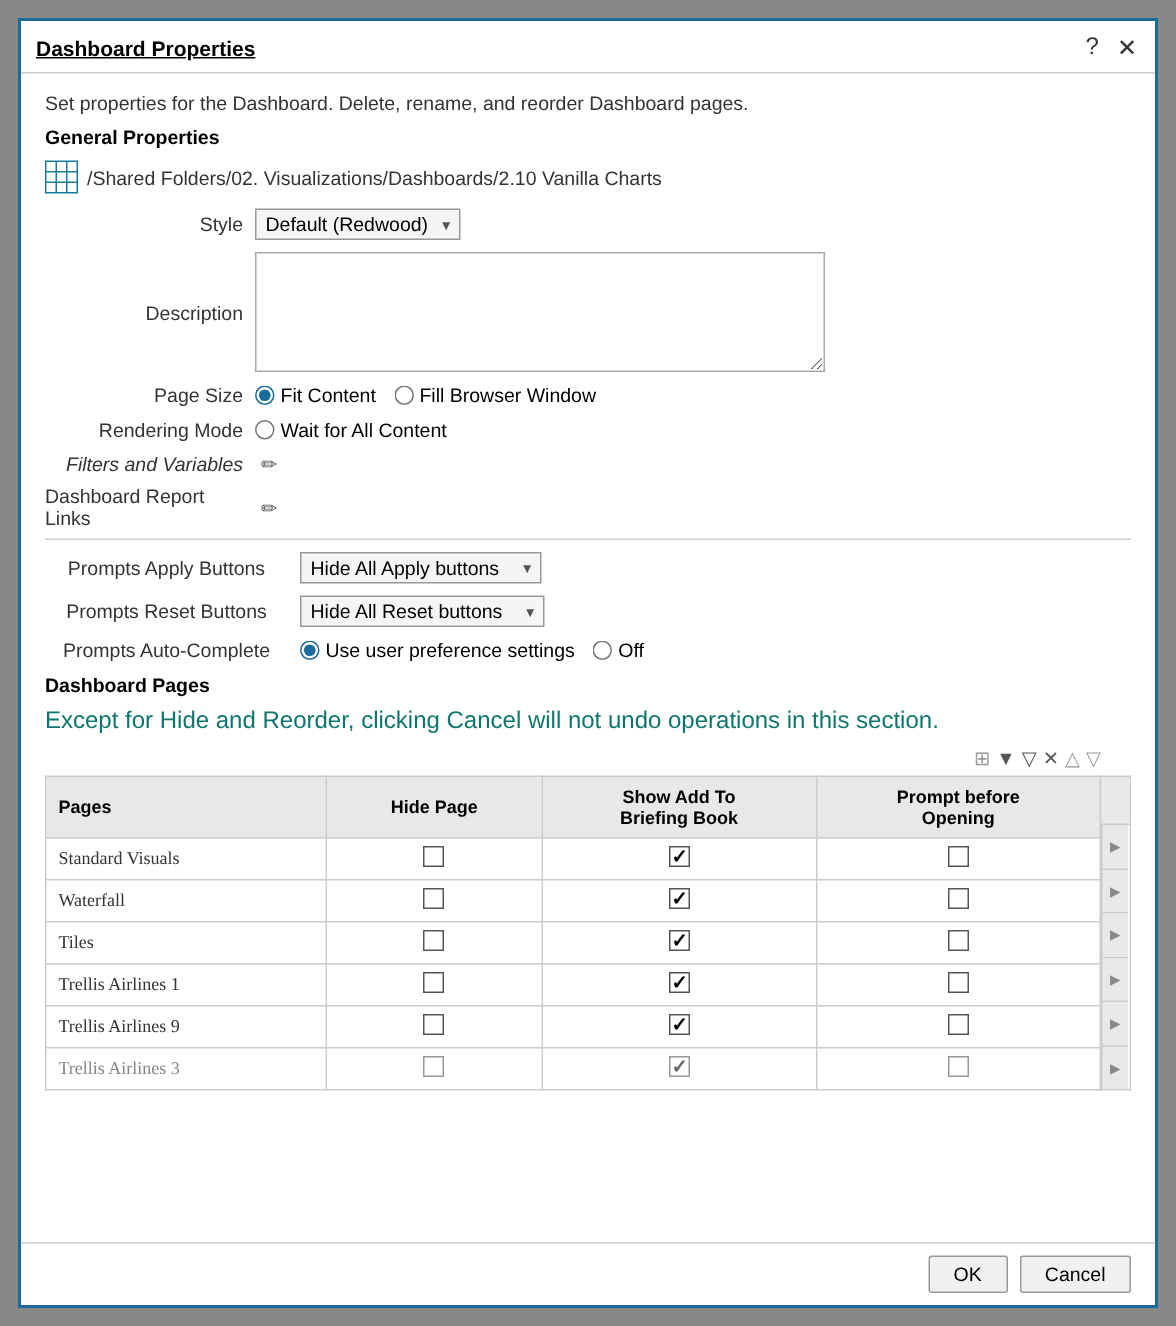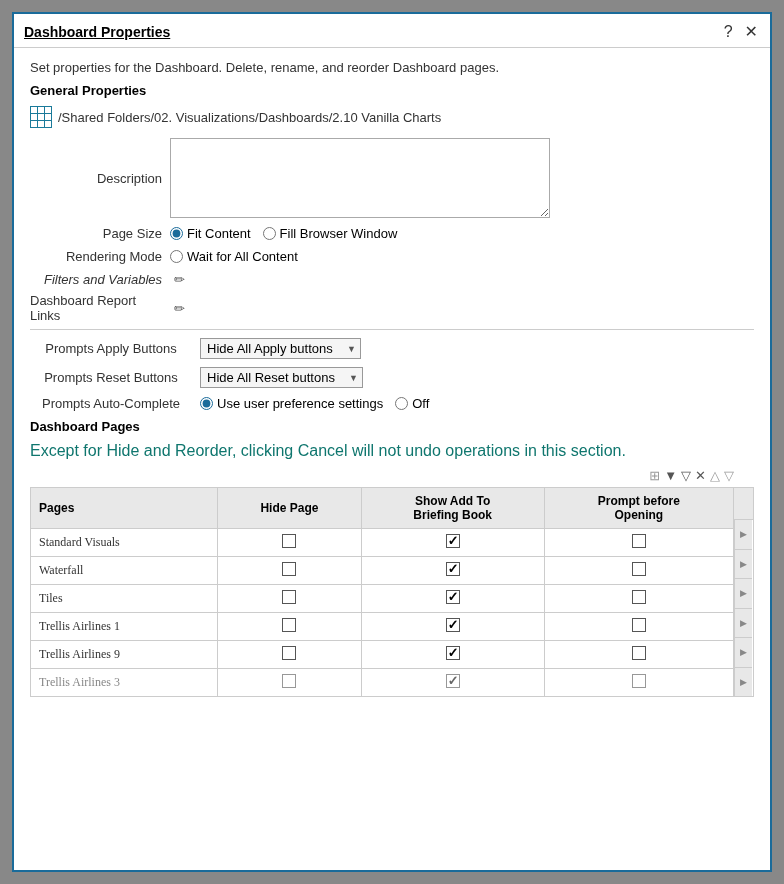--- a/index.html
+++ b/index.html
@@ -296,20 +296,30 @@
         <span></span>
           <span></span>
           <span></span>
         <span></span>
           <span></span>
           <span></span>
       </div>
       <span class="path-text">/Shared Folders/02. Visualizations/Dashboards/2.10 Vanilla Charts</span>
     </div>
 
+    <div class="form-row">
+      <span class="form-label">Style</span>
+      <div class="select-wrapper">
+        <select class="style-select">
+          <option>Default (Redwood)</option>
+          <option>Default</option>
+          <option>Custom</option>
+        </select>
+      </div>
+    </div>
 
     <div class="form-row">
       <span class="form-label">Description</span>
       <textarea class="description-area" style=""></textarea>
     </div>
 
     <div class="form-row">
       <span class="form-label">Page Size</span>
       <div class="radio-group">
         <label class="radio-label">
@@ -450,13 +460,17 @@
           <button class="row-scroll-btn" style="flex:1; border-bottom:1px solid #ccc; font-size:9px;">▶</button>
           <button class="row-scroll-btn" style="flex:1; border-bottom:1px solid #ccc; font-size:9px;">▶</button>
           <button class="row-scroll-btn" style="flex:1; border-bottom:1px solid #ccc; font-size:9px;">▶</button>
           <button class="row-scroll-btn" style="flex:1; border-bottom:1px solid #ccc; font-size:9px;">▶</button>
           <button class="row-scroll-btn" style="flex:1; font-size:9px;">▶</button>
         </div>
       </div>
     </div>
   </div>
 
+  <div class="dialog-footer">
+    <button class="footer-btn">OK</button>
+    <button class="footer-btn">Cancel</button>
+  </div>
 </div>
 
 </body></html>

